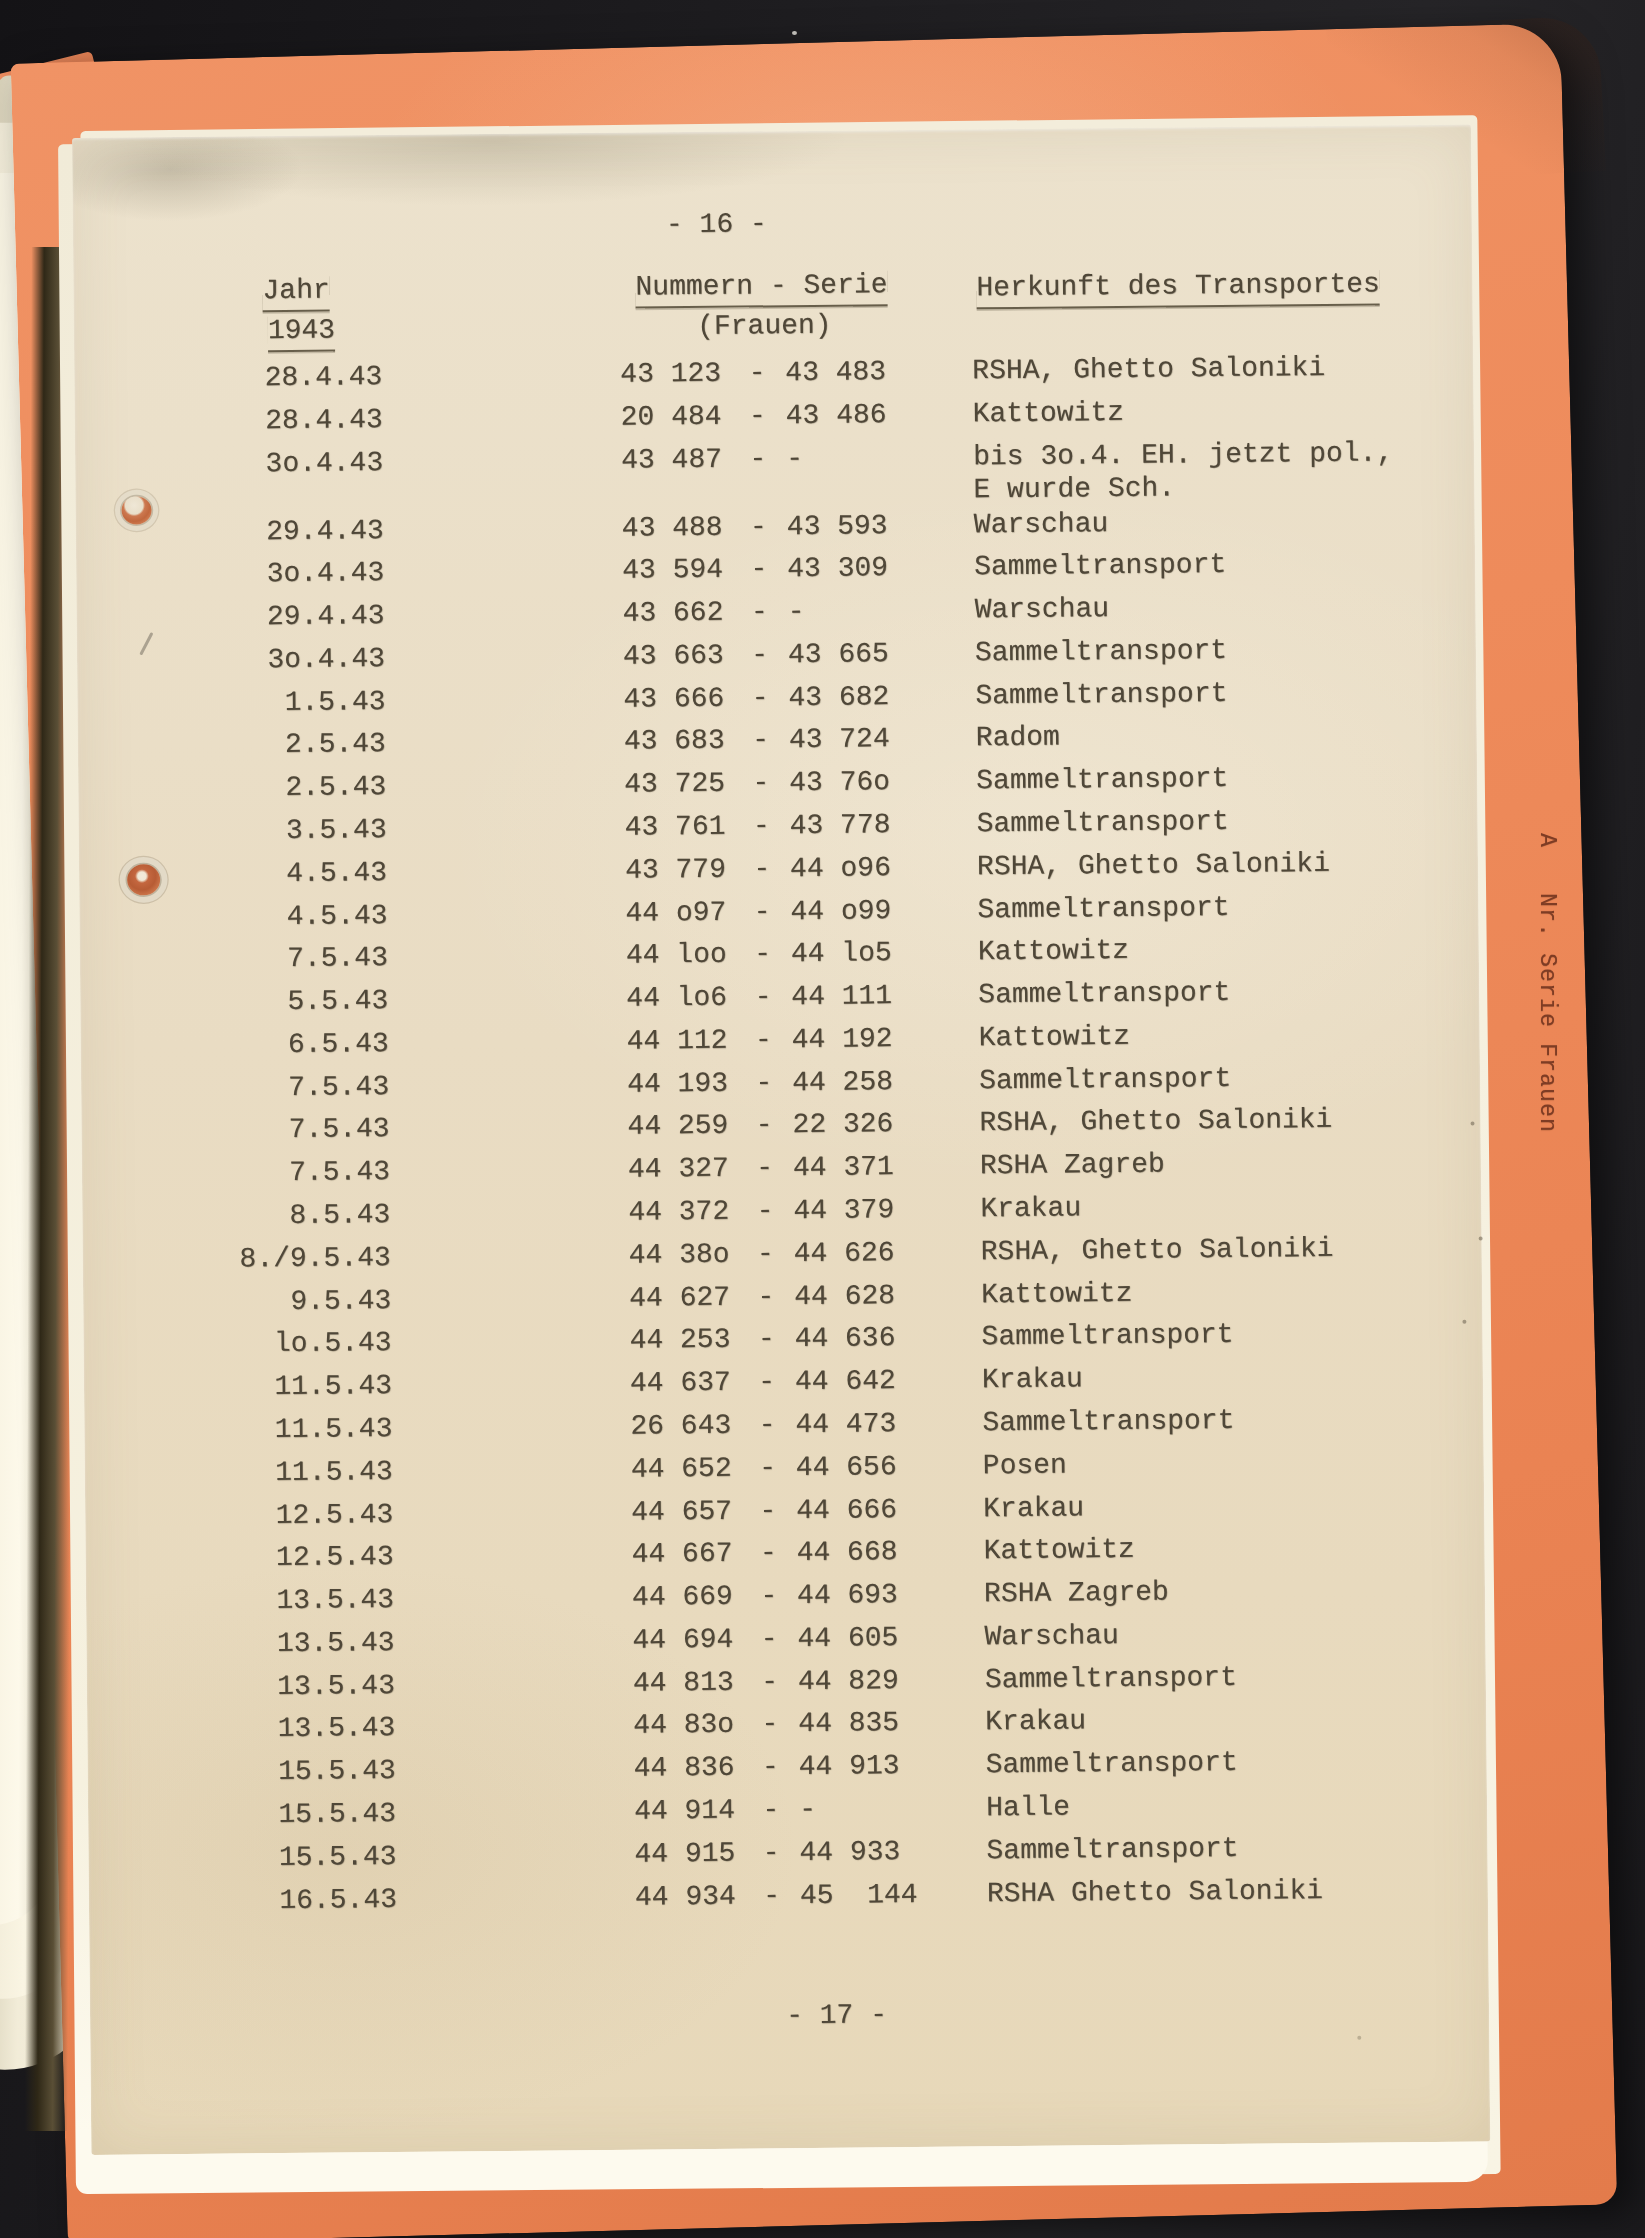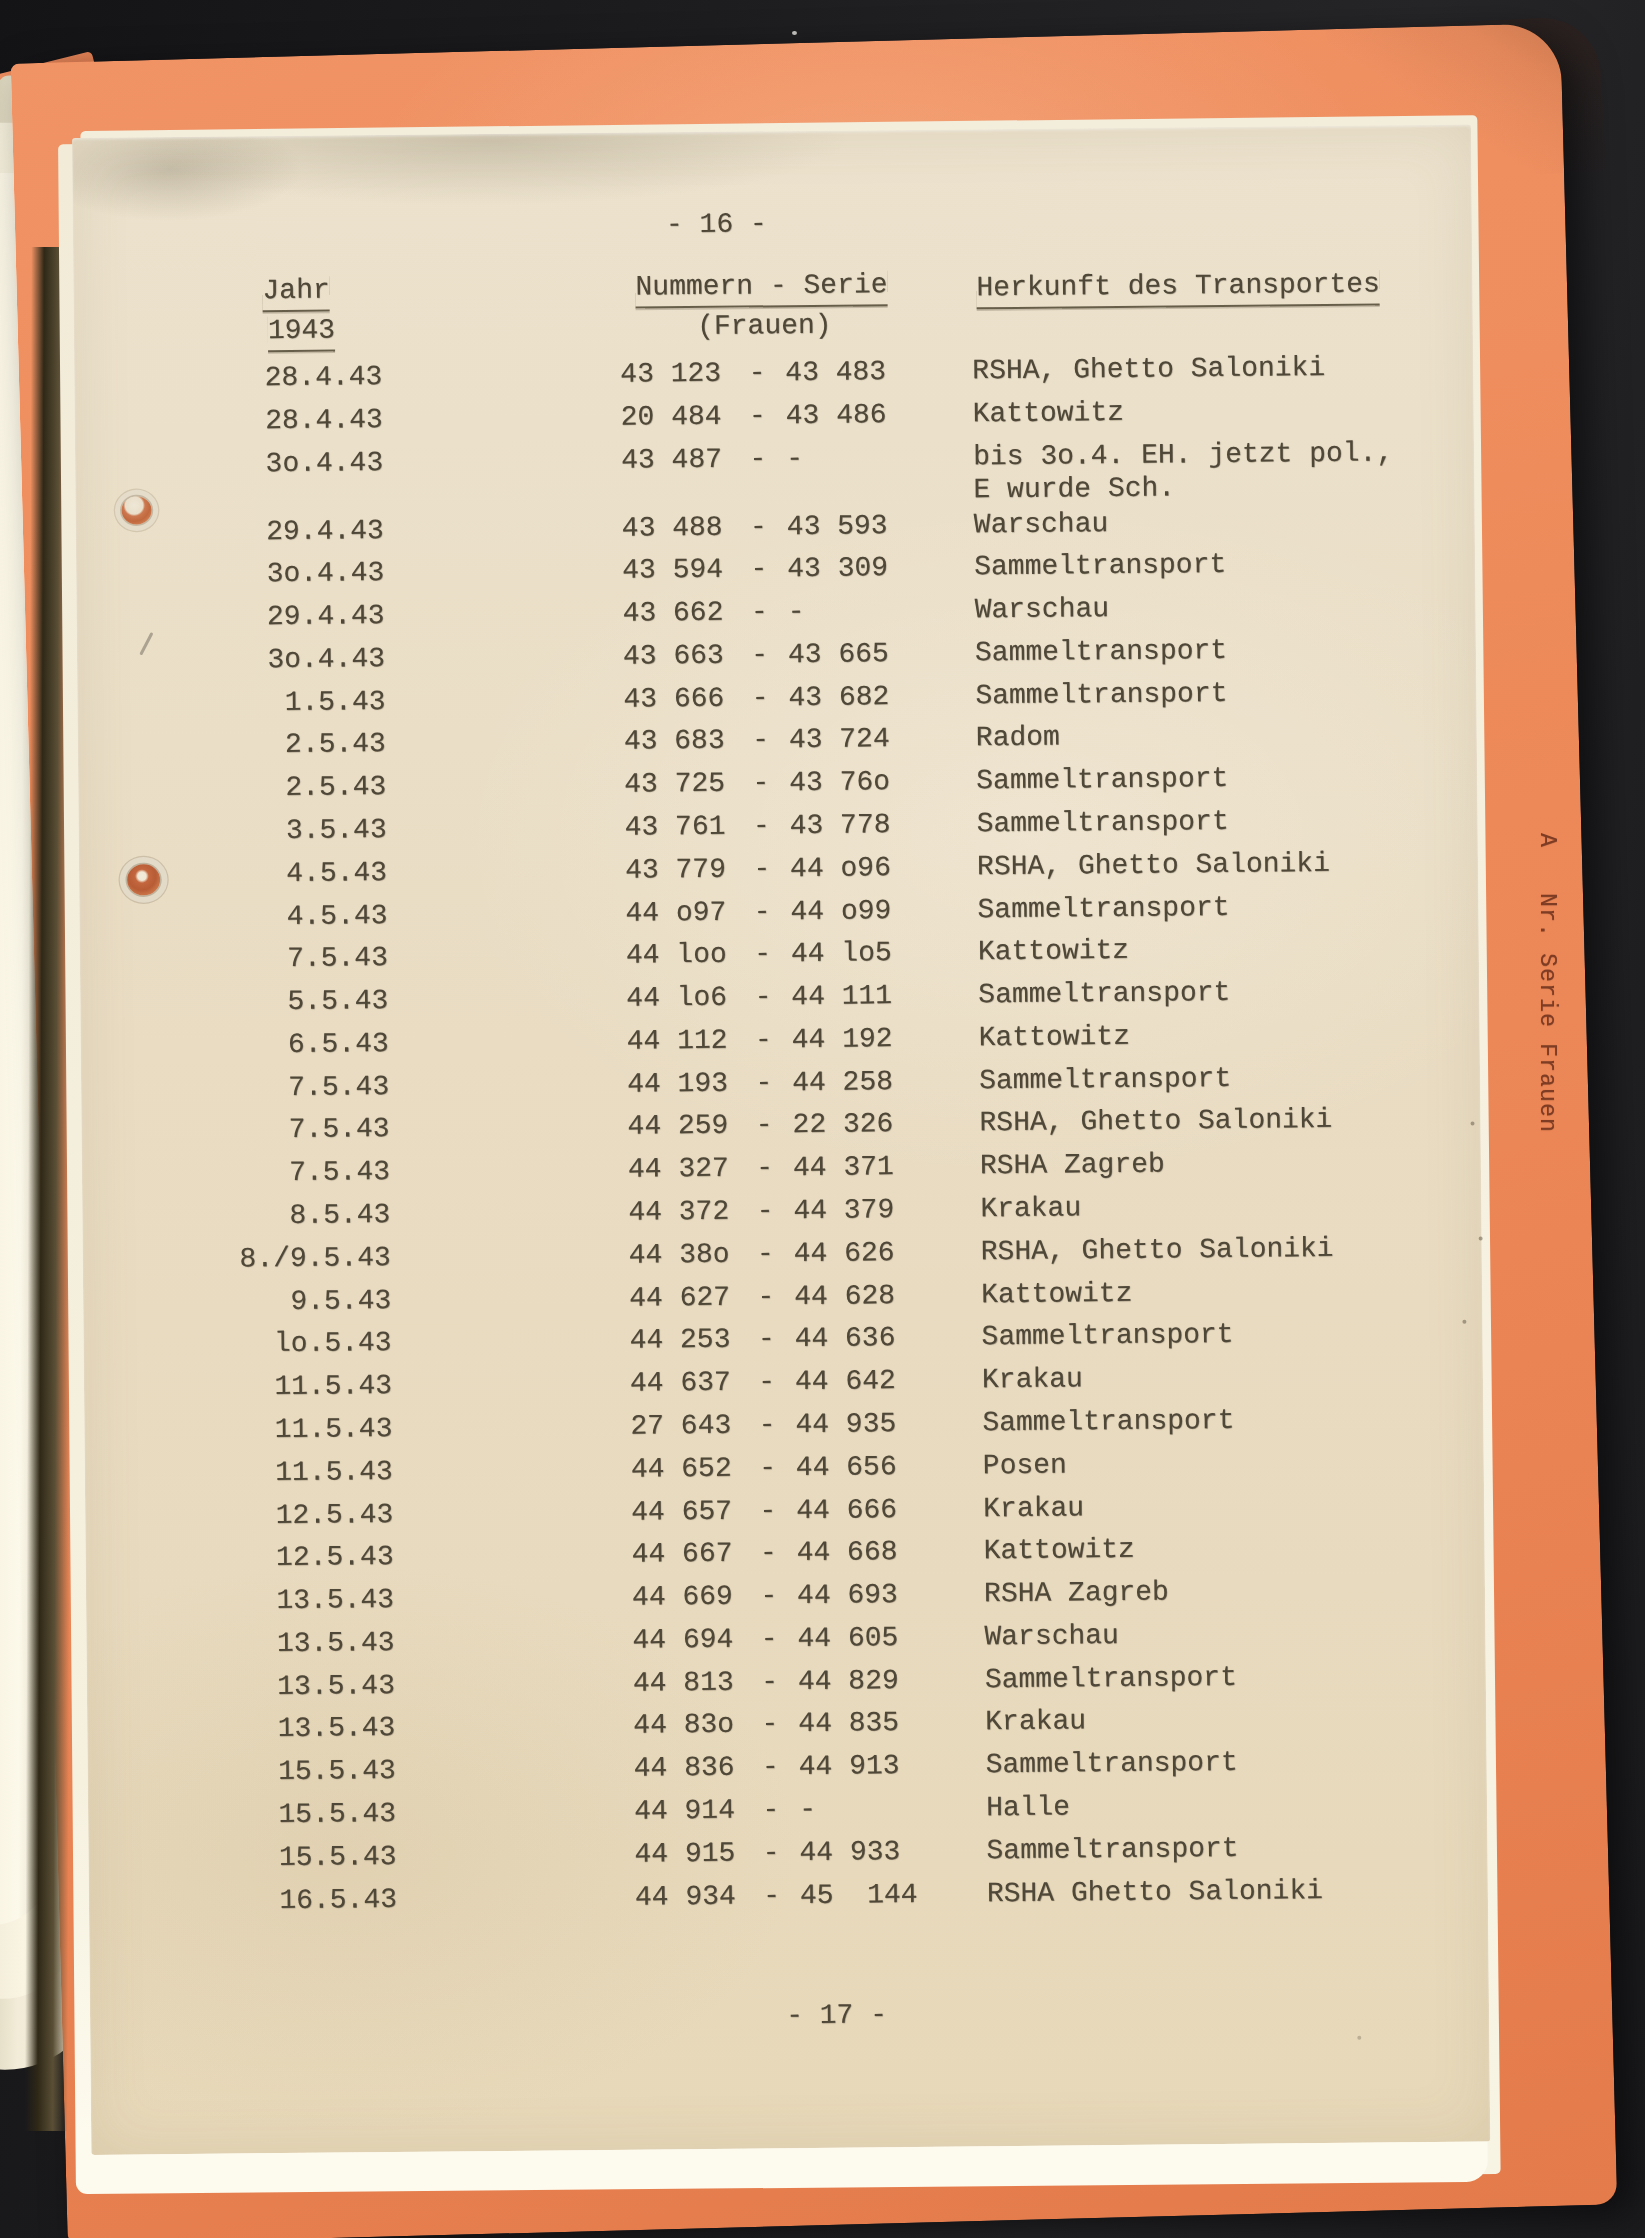--- a/index.html
+++ b/index.html
@@ -324,23 +324,23 @@
         </div>
         <div class="row" style="top: 1229px;">
           <span class="cell c-date">11.5.43</span>
           <span class="cell c-n1">44 637</span>
           <span class="cell c-dash">-</span>
           <span class="cell c-n2">44 642</span>
           <span class="cell c-origin">Krakau</span>
         </div>
         <div class="row" style="top: 1272px;">
           <span class="cell c-date">11.5.43</span>
-          <span class="cell c-n1">27 643</span>
-          <span class="cell c-dash">-</span>
-          <span class="cell c-n2">44 935</span>
+          <span class="cell c-n1">26 643</span>
+          <span class="cell c-dash">-</span>
+          <span class="cell c-n2">44 473</span>
           <span class="cell c-origin">Sammeltransport</span>
         </div>
         <div class="row" style="top: 1315px;">
           <span class="cell c-date">11.5.43</span>
           <span class="cell c-n1">44 652</span>
           <span class="cell c-dash">-</span>
           <span class="cell c-n2">44 656</span>
           <span class="cell c-origin">Posen</span>
         </div>
         <div class="row" style="top: 1358px;">

